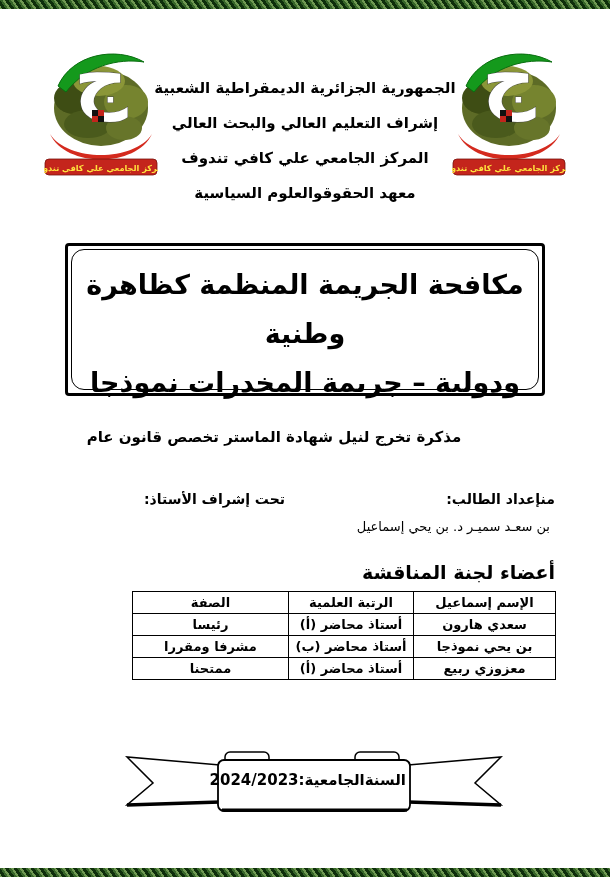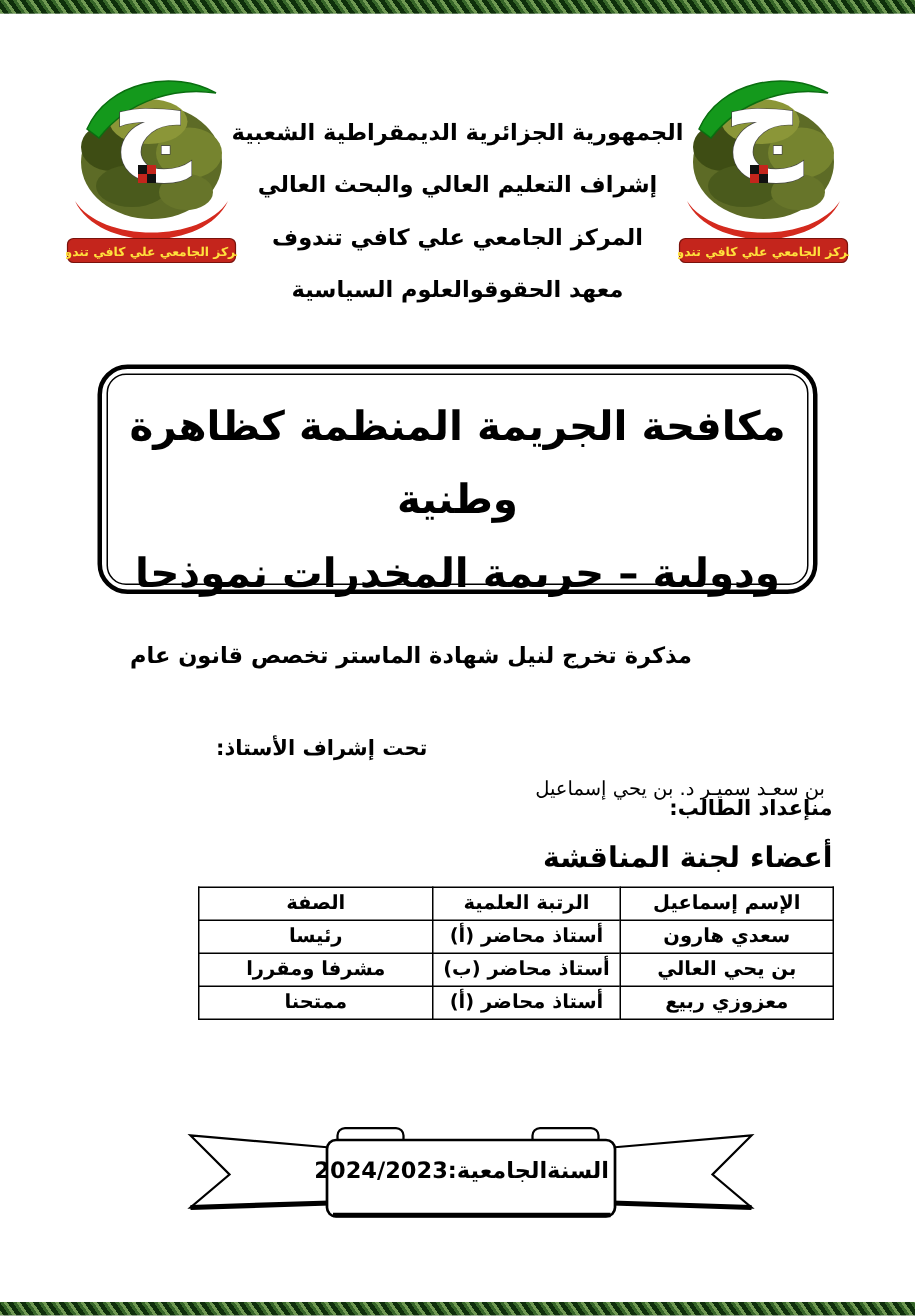--- a/index.html
+++ b/index.html
@@ -23,38 +23,38 @@
   .logo.right { left:452px; }
 
   .header-block {
     position:absolute; top:71px; left:150px; width:310px;
     text-align:center; font-size:15px; font-weight:bold;
     line-height:35px; direction:rtl;
   }
 
   .title-box-outer {
     position:absolute; top:243px; left:65px; width:480px; height:153px;
-    border:3px solid #000; border-radius:20px; padding:3px; background:#fff;
+    border:3px solid #000; border-radius:4px; padding:3px; background:#fff;
   }
   .title-box-inner {
     width:100%; height:100%; border:1px solid #000; border-radius:13px;
     padding-top:10px; direction:rtl;
   }
   .title-line {
     text-align:center; font-size:27px; font-weight:bold; line-height:49px;
     font-family:"DejaVu Sans","Liberation Serif",sans-serif;
   }
 
   .subtitle {
     position:absolute; top:428px; left:0; width:548px; text-align:center;
     font-size:15px; font-weight:bold; direction:rtl;
   }
 
   .byline-label { position:absolute; top:491px; font-size:14px; font-weight:bold; direction:rtl; }
-  .byline-label.student   { right:55px;margin-top:40px; }
+  .byline-label.student   { right:55px; }
   .byline-label.supervisor{ right:325px; }
   .names-line { position:absolute; top:519px; right:60px; font-size:13px; direction:rtl; }
 
   .committee-heading {
     position:absolute; top:561px; right:55px;
     font-size:19px; font-weight:bold; direction:rtl;
   }
   table.committee {
     position:absolute; top:591px; left:132px; width:423px;
     border-collapse:collapse; direction:rtl;
@@ -157,21 +157,21 @@
         <td>الإسم إسماعيل</td>
         <td>الرتبة العلمية</td>
         <td>الصفة</td>
       </tr>
       <tr>
         <td>سعدي هارون</td>
         <td>أستاذ محاضر (أ)</td>
         <td>رئيسا</td>
       </tr>
       <tr>
-        <td>بن يحي العالي</td>
+        <td>بن يحي نموذجا</td>
         <td>أستاذ محاضر (ب)</td>
         <td>مشرفا ومقررا</td>
       </tr>
       <tr>
         <td>معزوزي ربيع</td>
         <td>أستاذ محاضر (أ)</td>
         <td>ممتحنا</td>
       </tr>
     </tbody>
   </table>

